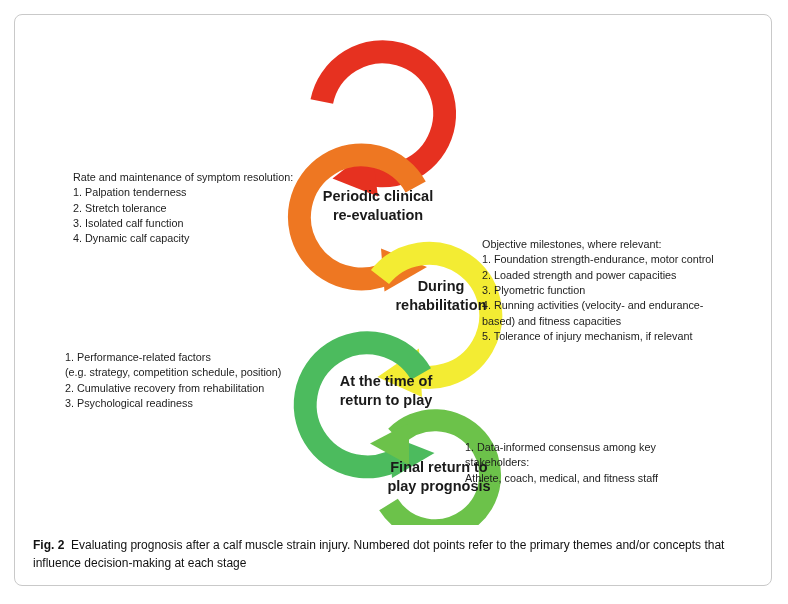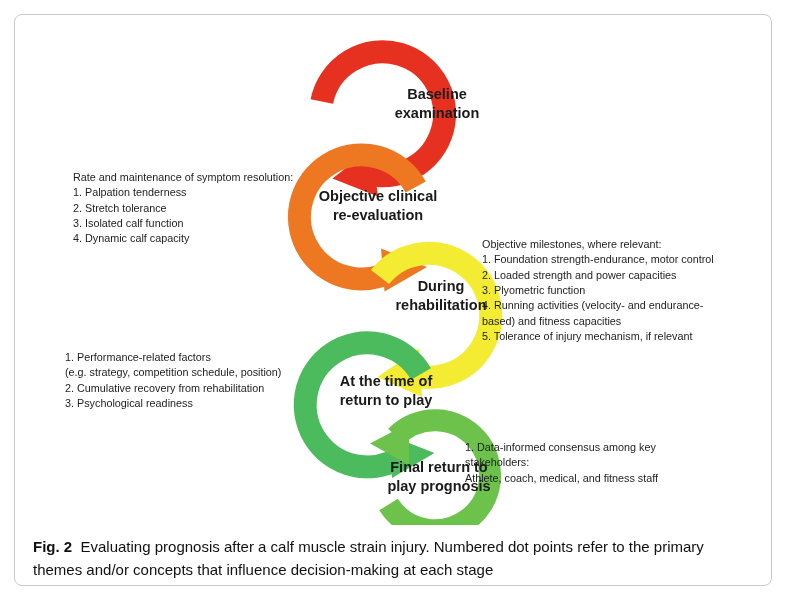--- a/index.html
+++ b/index.html
@@ -63,21 +63,21 @@
     white-space: pre-line;
   }
 
   
   .caption {
     position: absolute;
     left: 18px;
     top: 521px;
     width: 716px;
     font-family: "Liberation Sans", sans-serif;
-    font-size: 15px;
+    font-size: 12px;
     line-height: 1.5;
     color: #111111;
   }
   .caption .fig-num {
     font-weight: bold;
   }
   .caption .fig-text {
     font-weight: normal;
   }
 </style>
@@ -121,24 +121,22 @@
 
         <g>
           <path d="M 381.0 421.5
                    A 55 55 0 1 1 373.5 489.5" fill="none" stroke="#6CC24A" stroke-width="22" stroke-linecap="butt"></path>
 
           <polygon points="394.0,408.0 394.0,450.0 355.0,428.5" fill="#6CC24A"></polygon>
         </g>
 
       </svg>
 
-      <div class="stage-label" style="left:352px; top:70px; width:140px;">Baseline
-examination</div>
 
-      <div class="stage-label" style="left:283px; top:172px; width:160px;">Objective clinical
+      <div class="stage-label" style="left:283px; top:172px; width:160px;">Periodic clinical
 re-evaluation</div>
 
       <div class="stage-label" style="left:356px; top:262px; width:140px;">During
 rehabilitation</div>
 
       <div class="stage-label" style="left:291px; top:357px; width:160px;">At the time of
 return to play</div>
 
       <div class="stage-label" style="left:348px; top:443px; width:152px;">Final return to
 play prognosis</div>

